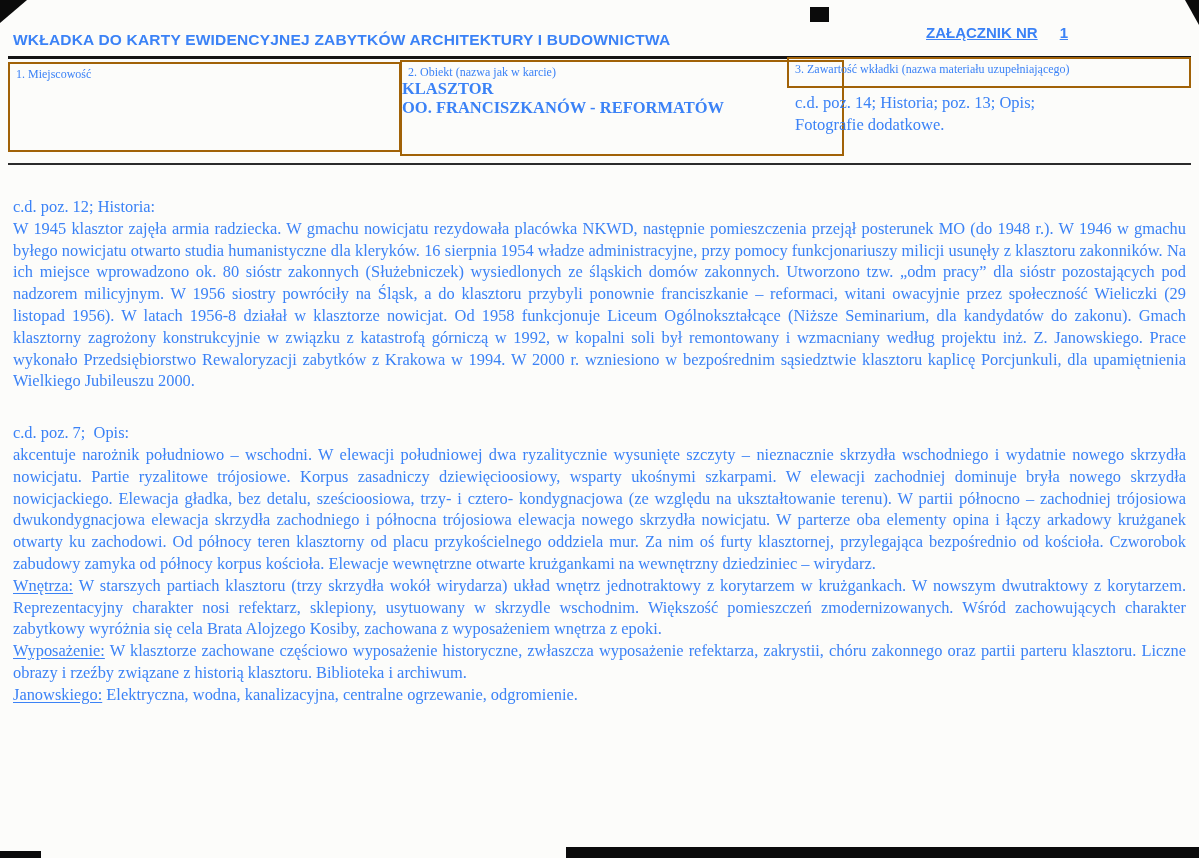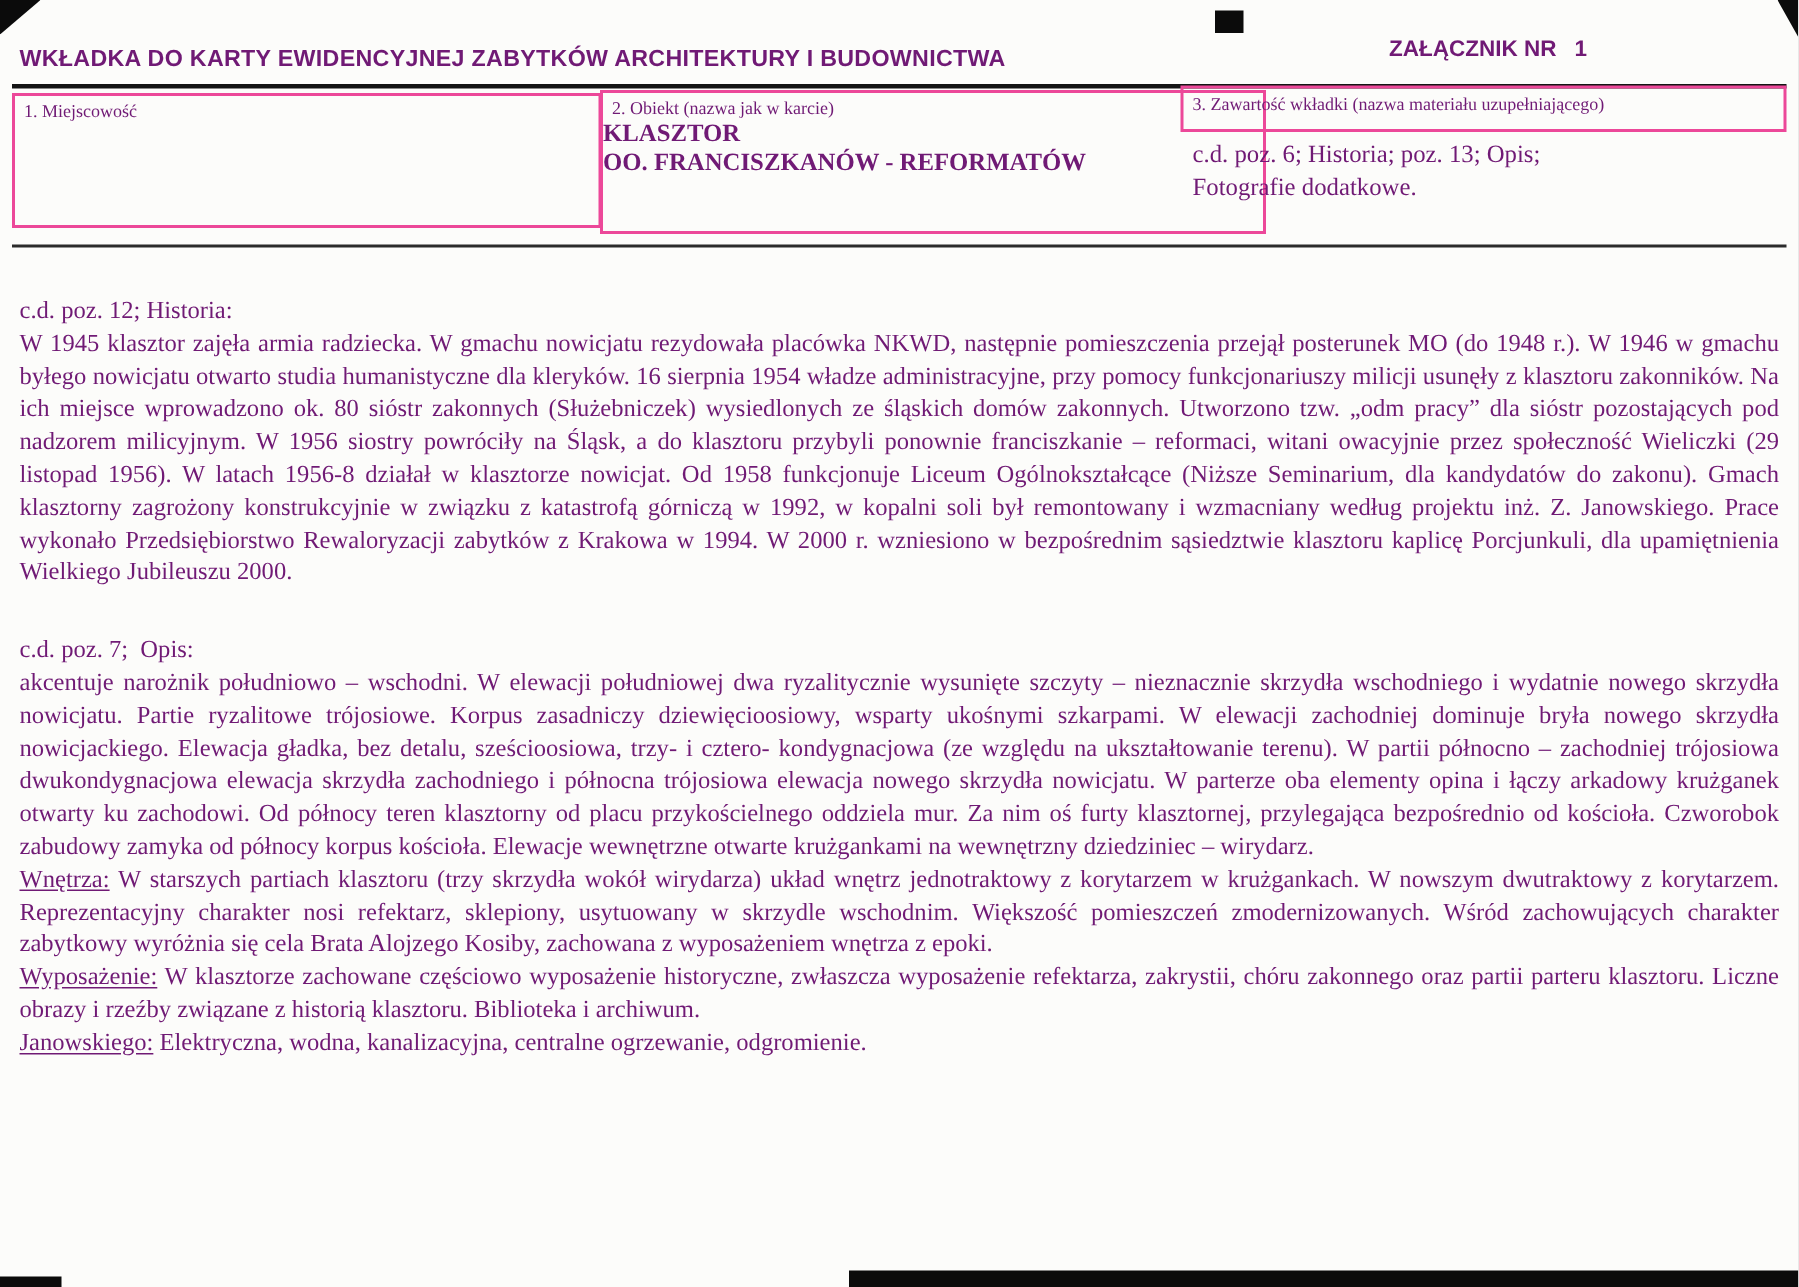--- a/index.html
+++ b/index.html
@@ -3,48 +3,48 @@
 <meta charset="utf-8">
 <style>
   html, body { margin:0; padding:0; background:#d9d9d9; }
   .page {
     position: relative;
     width: 1199px;
     height: 858px;
     background: #fcfcfa;
     overflow: hidden;
     font-family: "Liberation Serif", serif;
-    color: #701a75;
+    color: #3b82f6;
   }
 
   
   .artifact { position:absolute; background:#0b0b0b; }
   .art-tl { left:0; top:0; width:27px; height:23px; clip-path:polygon(0 0,100% 0,0 100%); }
   .art-tc { left:810px; top:7px; width:19px; height:15px; }
   .art-tr { left:1185px; top:0; width:14px; height:25px; clip-path:polygon(0 0,100% 0,100% 100%); }
   .art-br { left:566px; top:847px; width:633px; height:11px; }
   .art-bl { left:0; top:851px; width:41px; height:7px; }
 
   
   .doc-title {
     position:absolute; left:13px; top:31px;
     font-family:"Liberation Sans", sans-serif;
     font-weight:bold; font-size:15.5px; letter-spacing:0.2px;
   }
   .attachment {
     position:absolute; left:926px; top:24px;
     font-family:"Liberation Sans", sans-serif;
-    font-weight:bold; font-size:15px; display:flex; gap:12px;
+    font-weight:bold; font-size:15px; display:flex; gap:22px;text-decoration:underline;
   }
 
   .rule-thick { position:absolute; left:8px; top:56px; width:1183px; height:3px; background:#141414; }
   .rule-thin  { position:absolute; left:8px; top:163px; width:1183px; height:2px; background:#2b2b2b; }
 
   
-  .cell { position:absolute; border:2px solid #ec4899; box-sizing:border-box; background:transparent; }
+  .cell { position:absolute; border:2px solid #a16207; box-sizing:border-box; background:transparent; }
   .cell-label { font-size:12px; line-height:14px; padding:3px 6px 0 6px; }
   .cell1 { left:8px;   top:62px; width:393px; height:90px; }
   .cell1 .cell-value { text-align:center; font-weight:bold; font-size:16.5px; margin-top:16px; letter-spacing:0.4px; }
   .cell2 { left:400px; top:60px; width:444px; height:96px; }
   .cell2 .cell-value { text-align:left; font-weight:bold; font-size:16.5px; line-height:19px; }
   .cell3-labelbox { left:787px; top:57px; width:404px; height:31px; }
   .cell3-value {
     position:absolute; left:795px; top:92px; width:396px;
     font-size:16.5px; line-height:22px;
   }
@@ -84,21 +84,21 @@
   <div class="cell cell2">
     <div class="cell-label">2. Obiekt (nazwa jak w karcie)</div>
     <div class="cell-value">KLASZTOR</div>
     <div class="cell-value">OO. FRANCISZKANÓW - REFORMATÓW</div>
   </div>
 
   <div class="cell cell3-labelbox">
     <div class="cell-label">3. Zawartość wkładki (nazwa materiału uzupełniającego)</div>
   </div>
   <div class="cell3-value">
-    <div>c.d. poz. 6; Historia; poz. 13; Opis;</div>
+    <div>c.d. poz. 14; Historia; poz. 13; Opis;</div>
     <div>Fotografie dodatkowe.</div>
   </div>
 
   <div class="rule-thin"></div>
 
   <main class="body-text">
     <p class="heading">c.d. poz. 12; Historia:</p>
     <p>W 1945 klasztor zajęła armia radziecka. W gmachu nowicjatu rezydowała placówka NKWD, następnie pomieszczenia przejął posterunek MO (do 1948 r.). W 1946 w gmachu byłego nowicjatu otwarto studia humanistyczne dla kleryków. 16 sierpnia 1954 władze administracyjne, przy pomocy funkcjonariuszy milicji usunęły z klasztoru zakonników. Na ich miejsce wprowadzono ok. 80 sióstr zakonnych (Służebniczek) wysiedlonych ze śląskich domów zakonnych. Utworzono tzw. „odm pracy” dla sióstr pozostających pod nadzorem milicyjnym. W 1956 siostry powróciły na Śląsk, a do klasztoru przybyli ponownie franciszkanie – reformaci, witani owacyjnie przez społeczność Wieliczki (29 listopad 1956). W latach 1956-8 działał w klasztorze nowicjat. Od 1958 funkcjonuje Liceum Ogólnokształcące (Niższe Seminarium, dla kandydatów do zakonu). Gmach klasztorny zagrożony konstrukcyjnie w związku z katastrofą górniczą w 1992, w kopalni soli był remontowany i wzmacniany według projektu inż. Z. Janowskiego. Prace wykonało Przedsiębiorstwo Rewaloryzacji zabytków z Krakowa w 1994. W 2000 r. wzniesiono w bezpośrednim sąsiedztwie klasztoru kaplicę Porcjunkuli, dla upamiętnienia Wielkiego Jubileuszu 2000.</p>
 
     <p class="heading gap-before">c.d. poz. 7;  Opis:</p>

